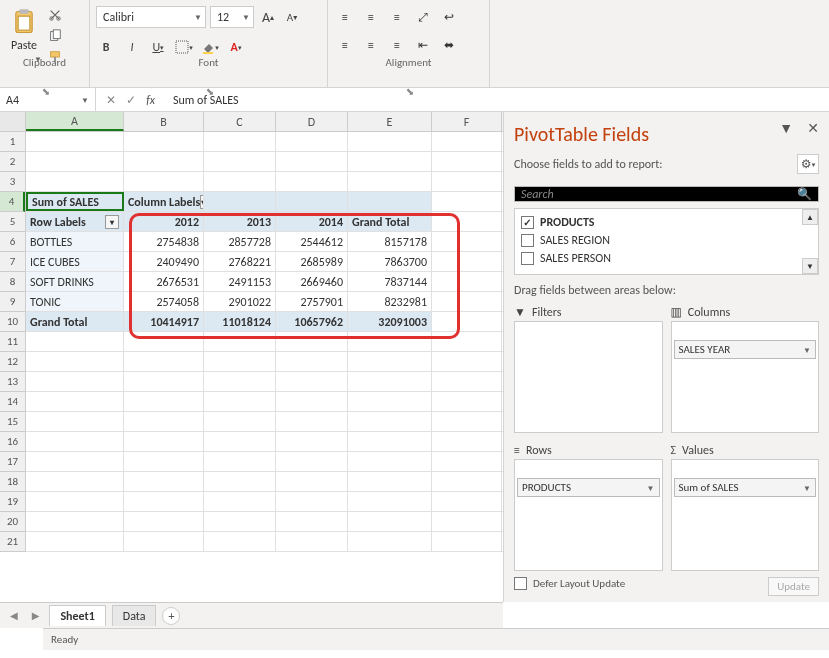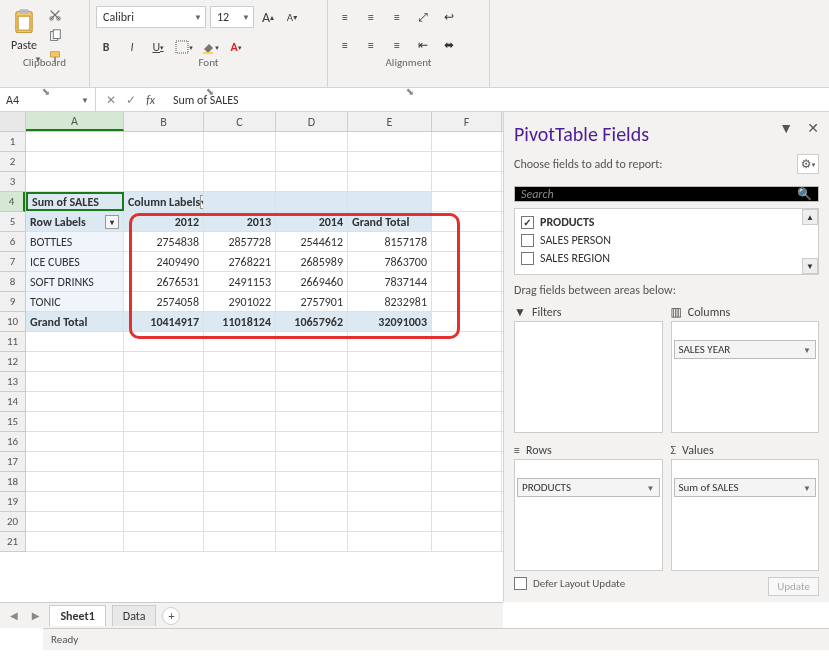--- a/index.html
+++ b/index.html
@@ -55,21 +55,21 @@
 .pivot-head { background:#dce8f2; font-weight:bold; }
 .pivot-light { background:#eff5fa; }
 .right { justify-content:flex-end; }
 .bold{font-weight:bold;}
 .active-cell { border:2px solid #1a7a1a !important; }
 .dd-caret{width:14px;height:14px;border:1px solid #999;margin-left:auto;display:flex;align-items:center;justify-content:center;font-size:8px;background:#f5f5f5;}
 .red-highlight { position:absolute; border:3px solid #e03030; border-radius:10px; pointer-events:none; }
 
 
 .panel { flex:1; background:#f3f2f1; border-left:1px solid #d4d4d4; display:flex; flex-direction:column; padding:6px 10px; position:relative;}
-.panel-title { font-size:20px; color:#4c1d95; padding:4px 0 8px;}
+.panel-title { font-size:20px; color:#c2410c; padding:4px 0 8px;}
 .panel-close { position:absolute; right:10px; top:8px; font-size:14px; color:#555;}
 .panel-min { position:absolute; right:36px; top:8px; font-size:14px; color:#555;}
 .sub { font-size:12px; color:#555; margin-bottom:12px; display:flex; align-items:center; justify-content:space-between;}
 .gear { width:22px;height:20px;border:1px solid #ccc;display:flex;align-items:center;justify-content:center;background:#fff;}
 .search { height:22px; border:1px solid #bbb; background:#000000; display:flex; align-items:center; padding:0 6px; color:#888; font-style:italic; margin-bottom:6px;}
 .field-list { border:1px solid #ccc; background:#fff; height:164px; overflow:auto; padding:4px 0; position:relative;}
 .fld { display:flex; align-items:center; gap:6px; padding:2px 6px; font-size:12px;}
 .chk{width:13px;height:13px;border:1px solid #777;display:flex;align-items:center;justify-content:center;font-size:10px;color:#333;background:#fff;}
 .checked{font-weight:bold;}
 .scroll-arrow{position:absolute;right:0;width:16px;height:16px;background:#eee;border:1px solid #ccc;display:flex;align-items:center;justify-content:center;font-size:8px;}
@@ -440,25 +440,25 @@
     </div>
     <div class="field-list" id="fieldlist">
       <div class="scroll-arrow" style="top:0">▲</div>
       <div class="scroll-arrow" style="bottom:0">▼</div>
         <div class="fld checked">
           <div class="chk">✓</div>
           <span>PRODUCTS</span>
         </div>
         <div class="fld">
           <div class="chk"></div>
-          <span>SALES PERSON</span>
+          <span>SALES REGION</span>
         </div>
         <div class="fld">
           <div class="chk"></div>
-          <span>SALES REGION</span>
+          <span>SALES PERSON</span>
         </div>
       </div>
     <div class="areas-hint">Drag fields between areas below:</div>
     <div class="areas">
       <div class="area">
         <div class="area-title">
             <span>▼</span>
             <span>Filters</span>
           </div>
         <div class="area-box"></div>

